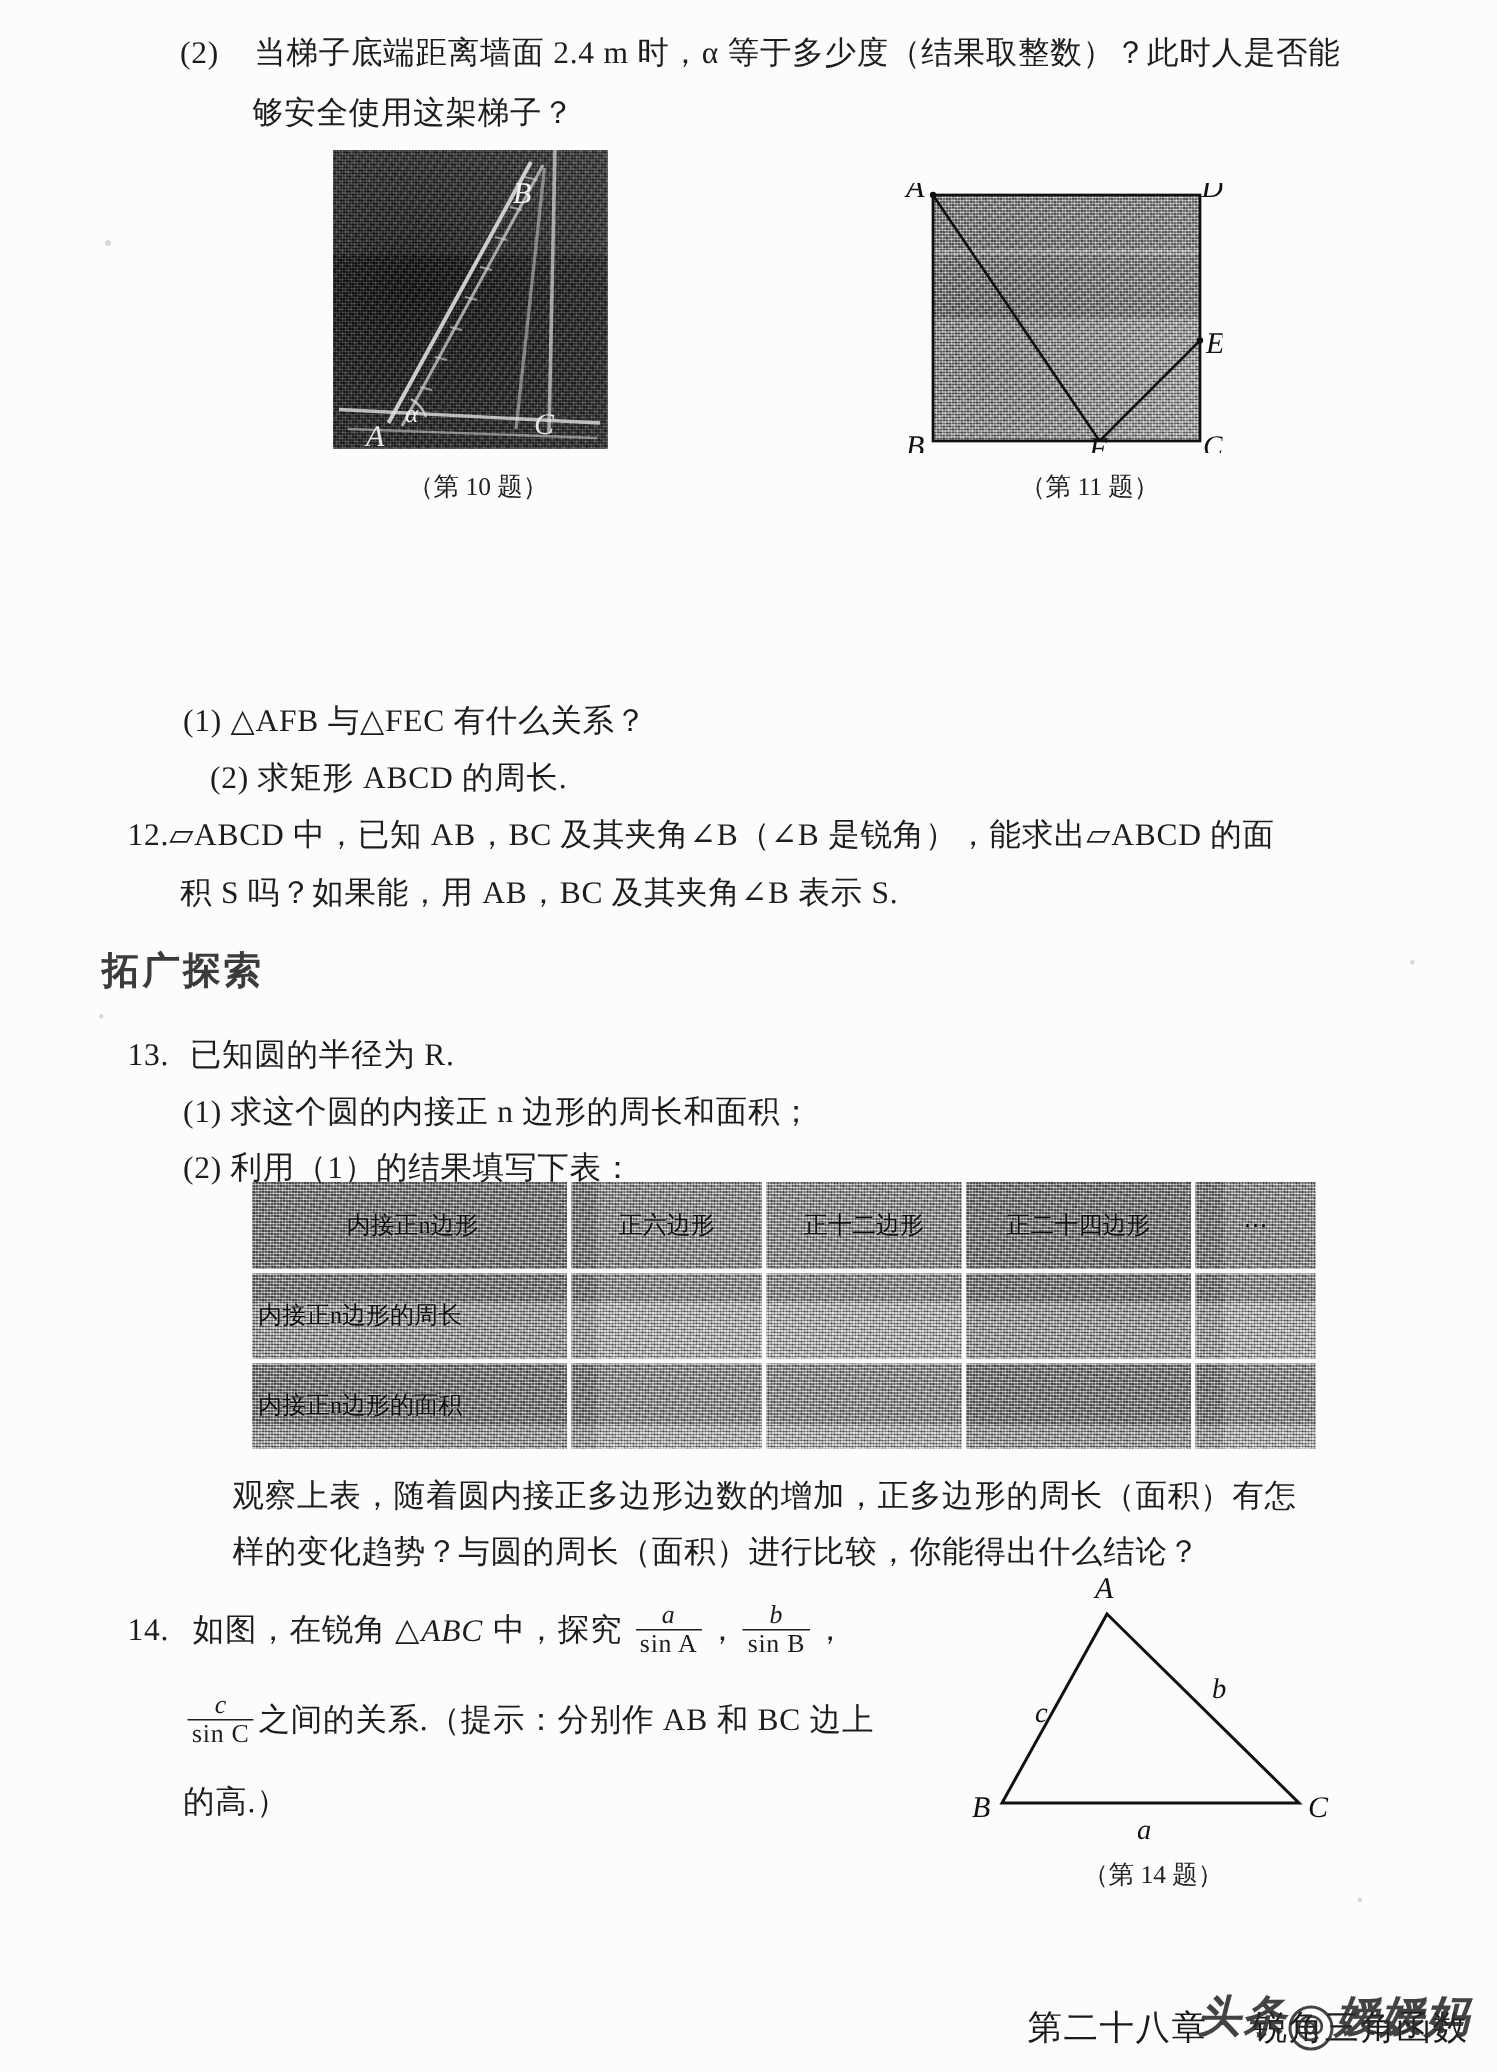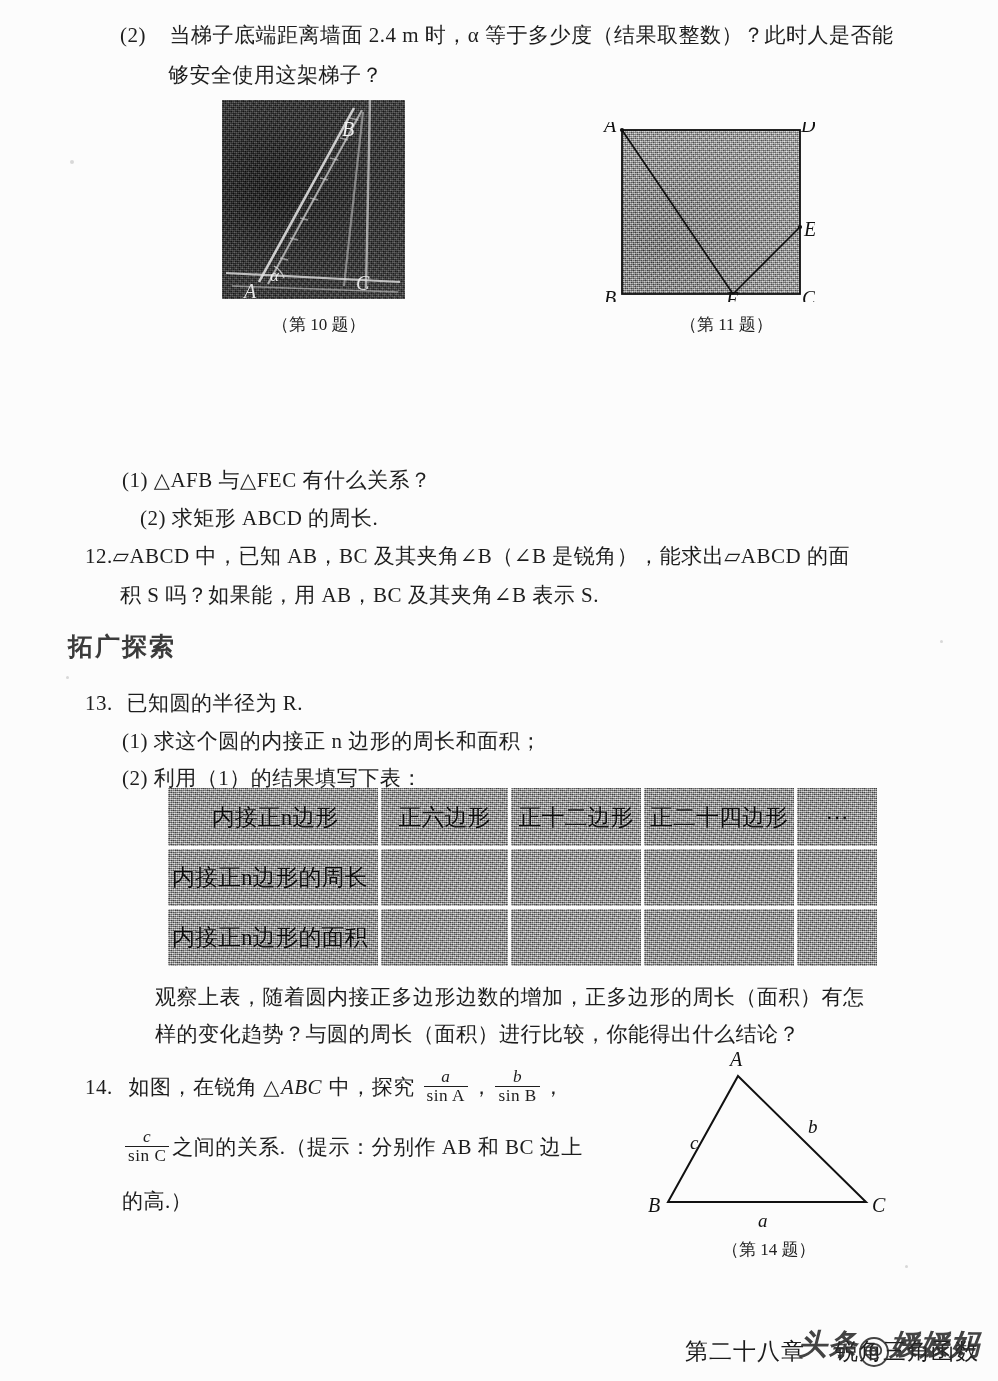--- a/index.html
+++ b/index.html
@@ -142,21 +142,21 @@
   #poly-table .cell {
     position: relative;
     display: flex;
     align-items: center;
     justify-content: center;
     overflow: hidden;
   }
   #poly-table .cell span {
     position: relative;
     z-index: 2;
-    font-size: 23px;
+    font-size: 16px;
     color: #0c0c0c;
     white-space: nowrap;
     text-shadow: 0 0 2px rgba(255,255,255,.55);
   }
   #poly-table .cell.leftal { justify-content: flex-start; padding-left: 4px; }
 
   
   #tri-fig { position: absolute; left: 650px; top: 1050px; width: 290px; height: 230px; }
 
   

